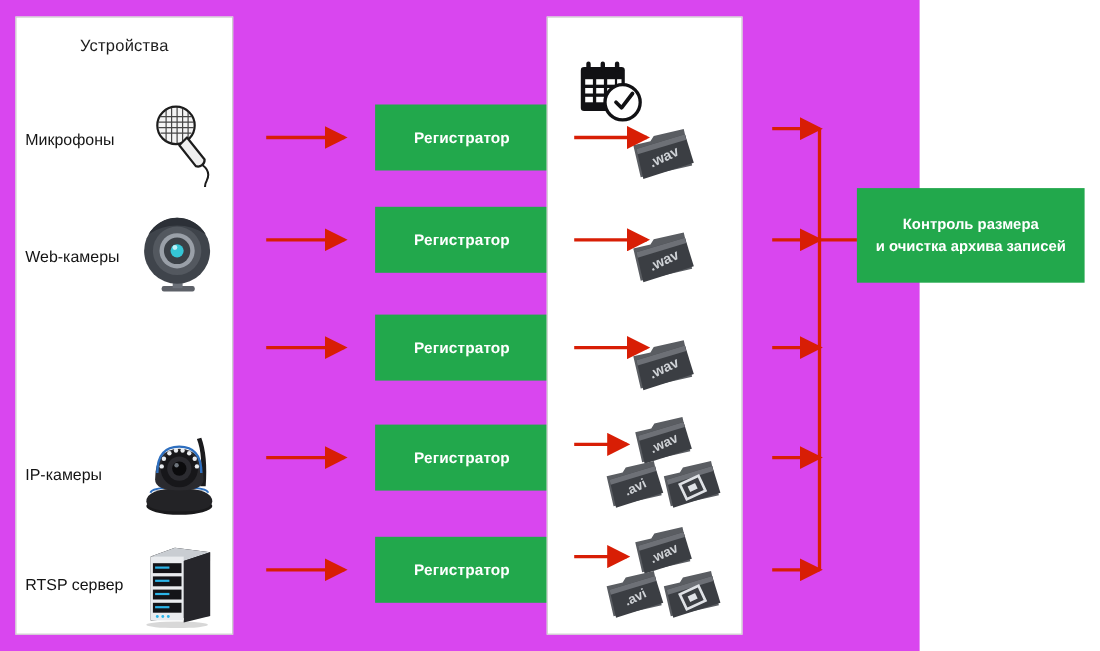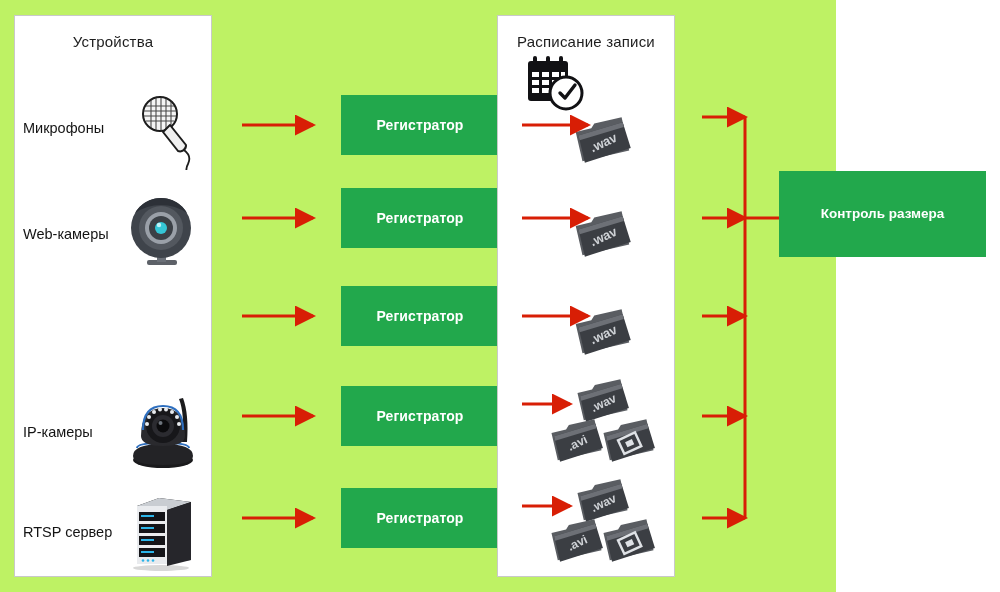--- a/index.html
+++ b/index.html
@@ -7,21 +7,21 @@
     margin: 0; padding: 0;
     width: 1000px; height: 592px;
     background: #ffffff;
     font-family: "Liberation Sans", "DejaVu Sans", sans-serif;
     overflow: hidden;
   }
   #stage {
     position: relative;
     width: 836px;
     height: 592px;
-    background: #bef264;
+    background: #d946ef;
   }
 
   
   .panel {
     position: absolute;
     border: 1px solid #c9c9c9;
     background: #ffffff;
   }
   #devices-panel { left: 14px;  top: 15px; width: 198px; height: 562px; }
   #schedule-panel{ left: 497px; top: 15px; width: 178px; height: 562px; }
@@ -216,21 +216,20 @@
     </div>
   </div>
 
   <div class="recorder" style="top:95px">Регистратор</div>
   <div class="recorder" style="top:188px">Регистратор</div>
   <div class="recorder" style="top:286px">Регистратор</div>
   <div class="recorder" style="top:386px">Регистратор</div>
   <div class="recorder" style="top:488px">Регистратор</div>
 
   <div class="panel" id="schedule-panel">
-    <div class="panel-title">Расписание записи</div>
 
     <div style="position:absolute; left:26px; top:39px; width:64px; height:56px;">
       <svg viewBox="0 0 64 56" width="64" height="56">
         <g fill="#111114">
           <rect x="4" y="6" width="40" height="40" rx="3"></rect>
           <rect x="9" y="1" width="4" height="9" rx="2"></rect>
           <rect x="22" y="1" width="4" height="9" rx="2"></rect>
           <rect x="35" y="1" width="4" height="9" rx="2"></rect>
         </g>
         <g fill="#ffffff">
@@ -358,20 +357,21 @@
               <rect x="27" y="26" width="8" height="6" fill="#dfe2e6"></rect>
             </g>
           </g>
         </svg>
       </div>
     </div>
   </div>
 
   <div id="control-box">
     <span>Контроль размера</span>
+    <span>и очистка архива записей</span>
   </div>
 
   <svg id="arrow-layer">
     <defs>
       <marker id="ah-r" markerWidth="7" markerHeight="7" refX="6" refY="3.5" orient="auto" markerUnits="strokeWidth">
         <path d="M0,0 L7,3.5 L0,7 Z" fill="#d81e05"></path>
       </marker>
       <marker id="ah-l" markerWidth="7" markerHeight="7" refX="6" refY="3.5" orient="auto" markerUnits="strokeWidth">
         <path d="M0,0 L7,3.5 L0,7 Z" fill="#d81e05"></path>
       </marker>

